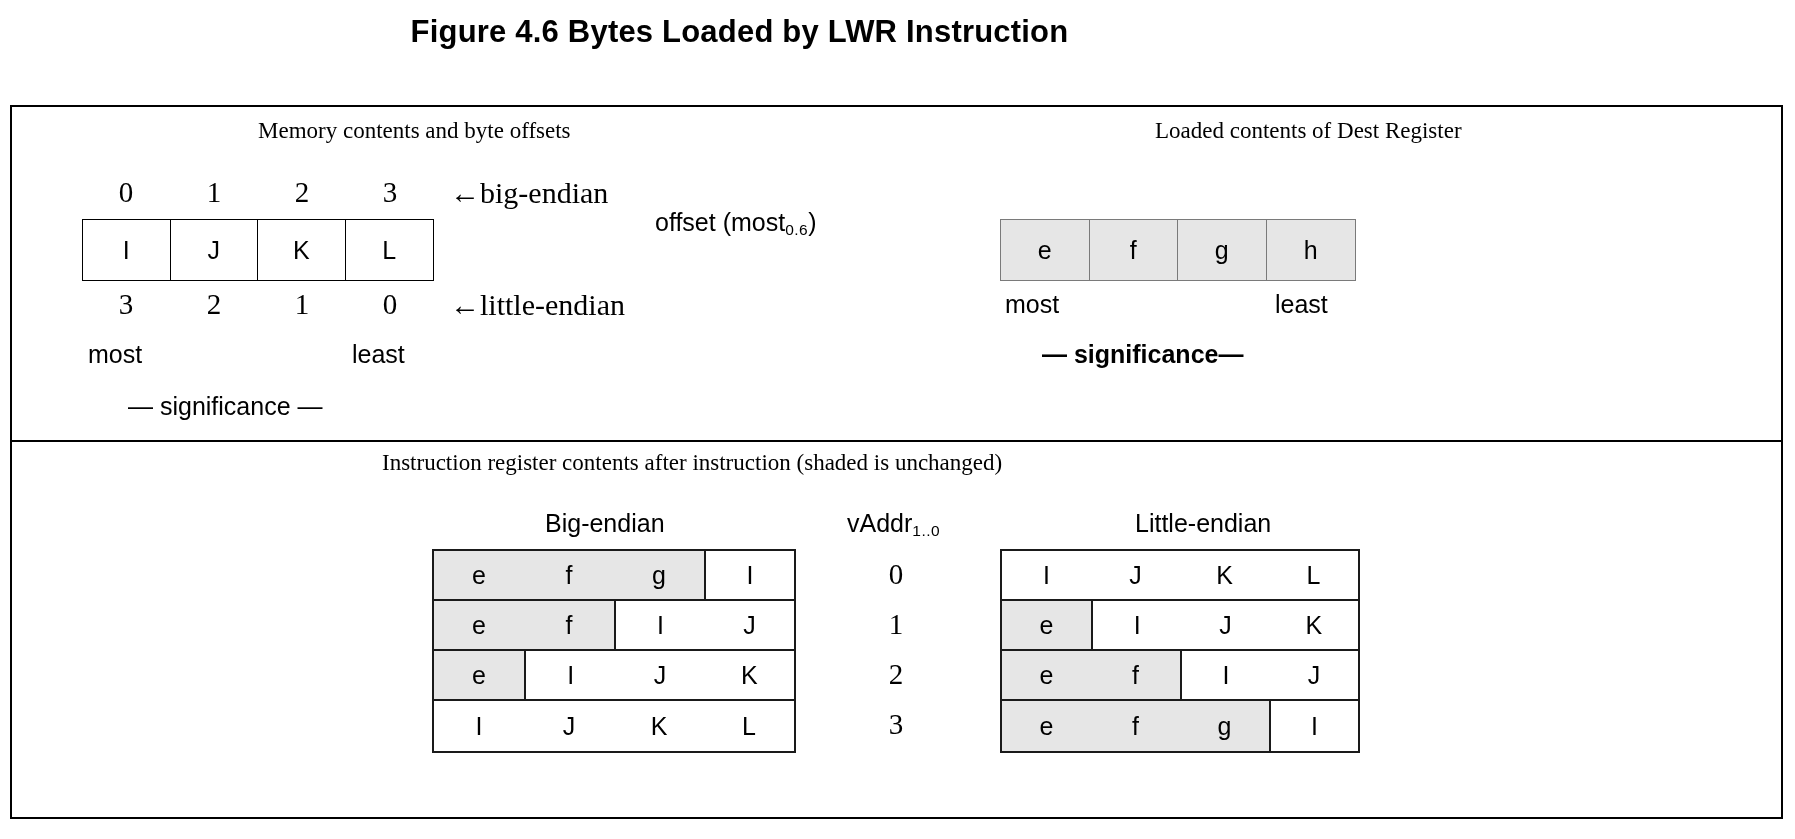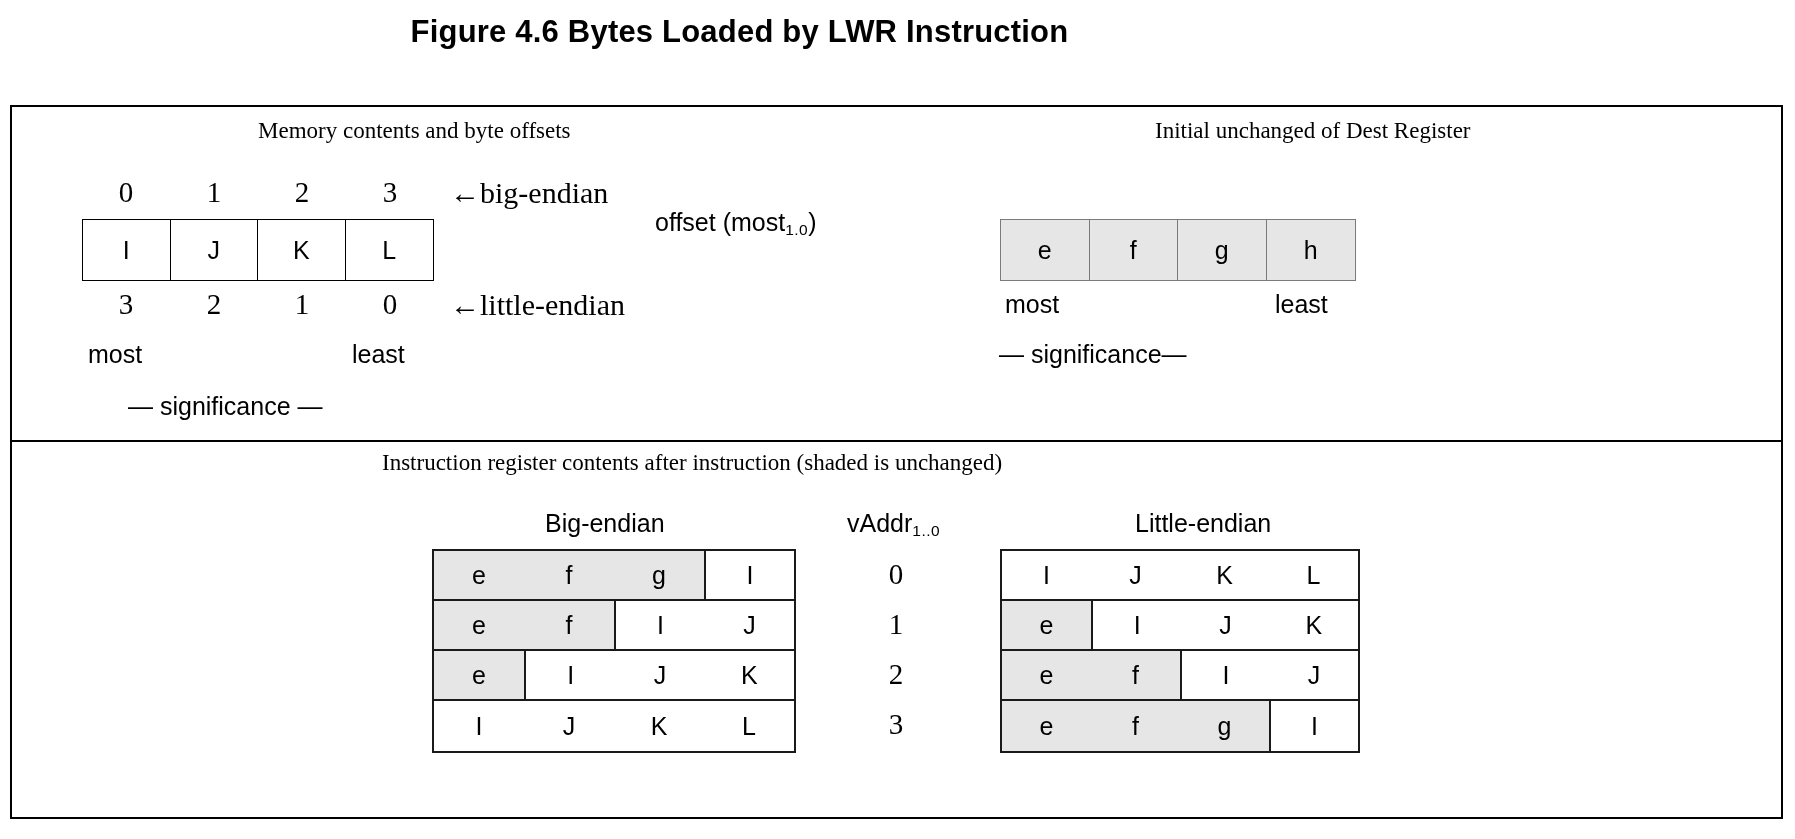--- a/index.html
+++ b/index.html
@@ -222,35 +222,35 @@
 </div>
 
 <div class="lbl-serif" style="left:450px; top:176px;">←big-endian</div>
 <div class="lbl-serif" style="left:450px; top:288px;">←little-endian</div>
 
 <div class="lbl" style="left:88px; top:340px;">most</div>
 <div class="lbl" style="left:352px; top:340px;">least</div>
 <div class="lbl" style="left:128px; top:392px;">— significance —</div>
 
 <div class="lbl" style="left:655px; top:208px;">
-  <span>offset (most</span><span class="sub">1.0</span><span>)</span>
-</div>
-
-<div class="section-heading" id="heading-dest">Initial unchanged of Dest Register</div>
+  <span>offset (most</span><span class="sub">0.6</span><span>)</span>
+</div>
+
+<div class="section-heading" id="heading-dest">Loaded contents of Dest Register</div>
 
 <div class="reg-row">
   <div class="reg-cell">e</div>
   <div class="reg-cell">f</div>
   <div class="reg-cell">g</div>
   <div class="reg-cell">h</div>
 </div>
 
 <div class="lbl" style="left:1005px; top:290px;">most</div>
 <div class="lbl" style="left:1275px; top:290px;">least</div>
-<div class="lbl" style="left:999px; top:340px;">— significance—</div>
+<div class="lbl" style="left:1042px; top:340px;font-weight:bold;">— significance—</div>
 
 <div class="section-heading" id="heading-result">Instruction register contents after instruction (shaded is unchanged)</div>
 
 <div class="lbl" style="left:545px; top:509px;">Big-endian</div>
 
 <div class="lbl" style="left:838px; top:509px;margin-left:9px;">
   <span>vAddr</span><span class="sub">1..0</span>
 </div>
 
 <div class="lbl" style="left:1135px; top:509px;">Little-endian</div>

